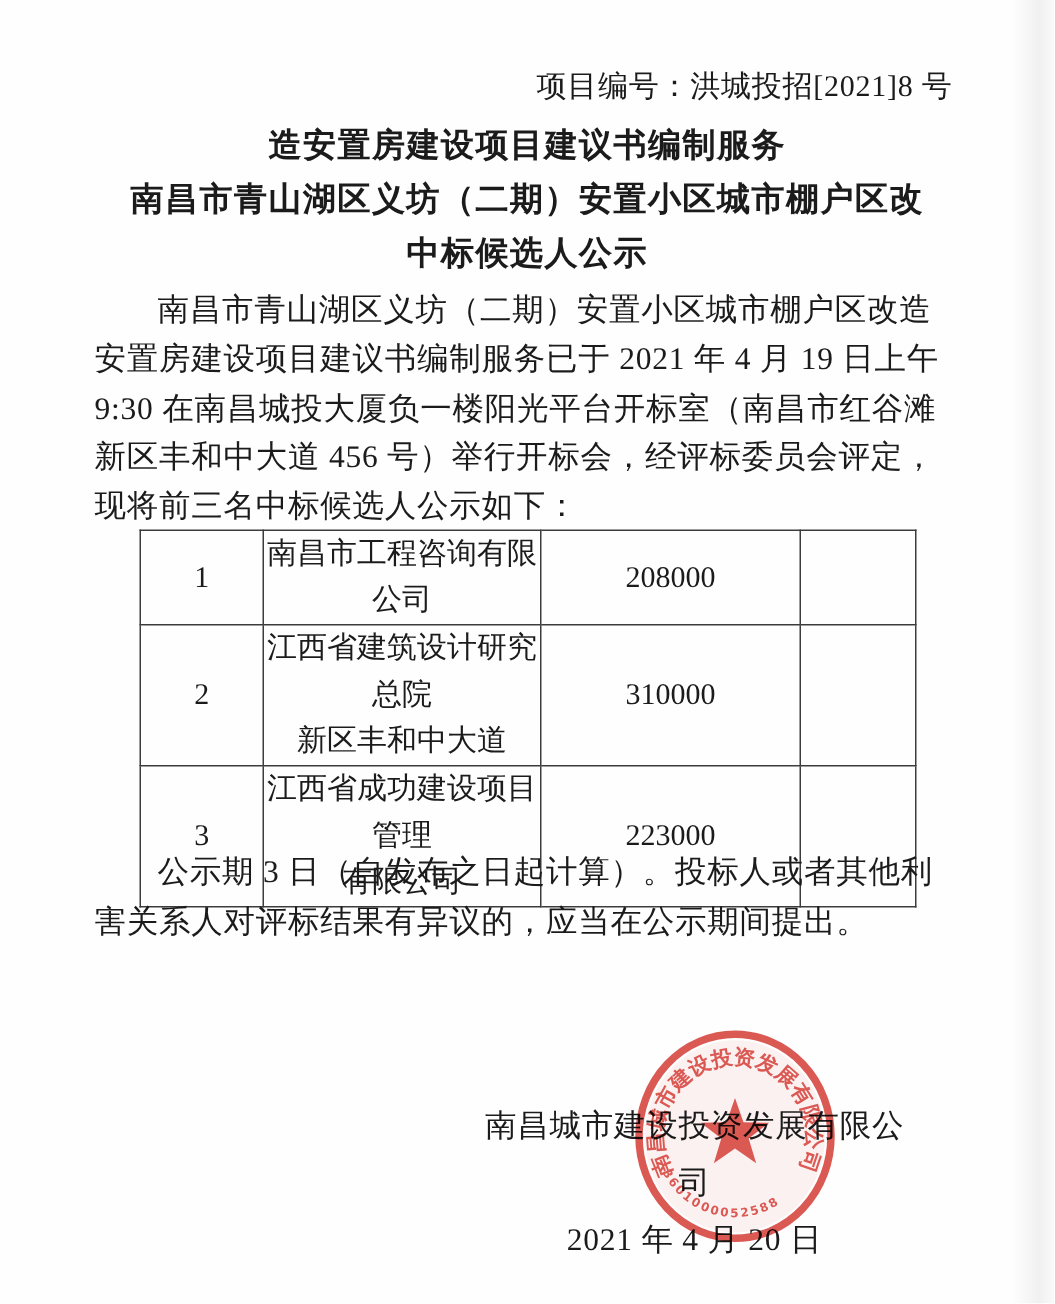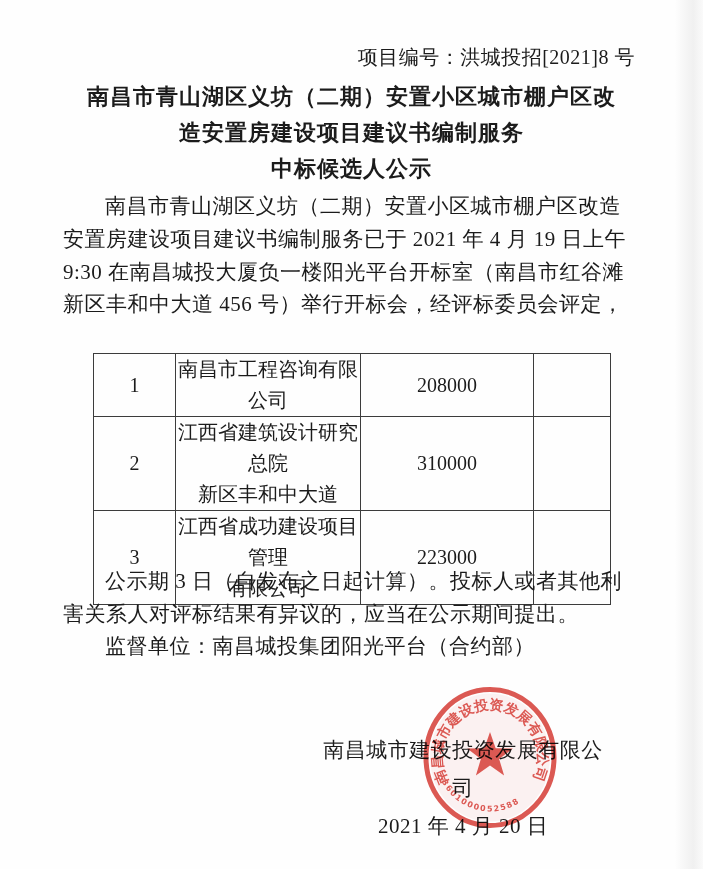--- a/index.html
+++ b/index.html
@@ -62,30 +62,31 @@
   }
 </style>
 </head>
 <body>
 
 <div class="page">
 
   <div class="project-no">项目编号：洪城投招[2021]8 号</div>
 
   <div class="doc-title">
+    <div>造安置房建设项目建议书编制服务</div>
     <div>南昌市青山湖区义坊（二期）安置小区城市棚户区改</div>
-    <div>造安置房建设项目建议书编制服务</div>
     <div>中标候选人公示</div>
   </div>
 
   <div class="intro">
     <div class="indent">南昌市青山湖区义坊（二期）安置小区城市棚户区改造</div>
     <div>安置房建设项目建议书编制服务已于 2021 年 4 月 19 日上午</div>
     <div>9:30 在南昌城投大厦负一楼阳光平台开标室（南昌市红谷滩</div>
     <div>新区丰和中大道 456 号）举行开标会，经评标委员会评定，</div>
+    <div>现将前三名中标候选人公示如下：</div>
   </div>
 
   <table class="bid-table">
     <colgroup>
       <col class="col-rank">
         <col class="col-name">
         <col class="col-price">
         <col class="col-note">
     </colgroup>
     <tbody>
@@ -110,21 +111,20 @@
       <td></td>
     </tr>
   </tbody>
     </table>
 
   <div class="notice">
     <div class="indent">公示期 3 日（自发布之日起计算）。投标人或者其他利</div>
     <div>害关系人对评标结果有异议的，应当在公示期间提出。</div>
   </div>
 
-  <div class="supervisor-line">监督单位：南昌城投集团阳光平台（合约部）</div>
 
   <div class="signature">
     <div>南昌城市建设投资发展有限公司</div>
     <div>2021 年 4 月 20 日</div>
   </div>
 
   <svg class="seal-svg" width="146" height="150" viewBox="0 0 146 150" aria-hidden="true">
     <g fill="#d8423c" stroke="none" opacity="0.88">
       <ellipse cx="72" cy="74.5" rx="60" ry="64" fill="rgba(221,70,65,0.08)"></ellipse>
       <ellipse cx="72" cy="74.5" rx="64" ry="68" fill="none" stroke="#d8423c" stroke-width="5"></ellipse>

